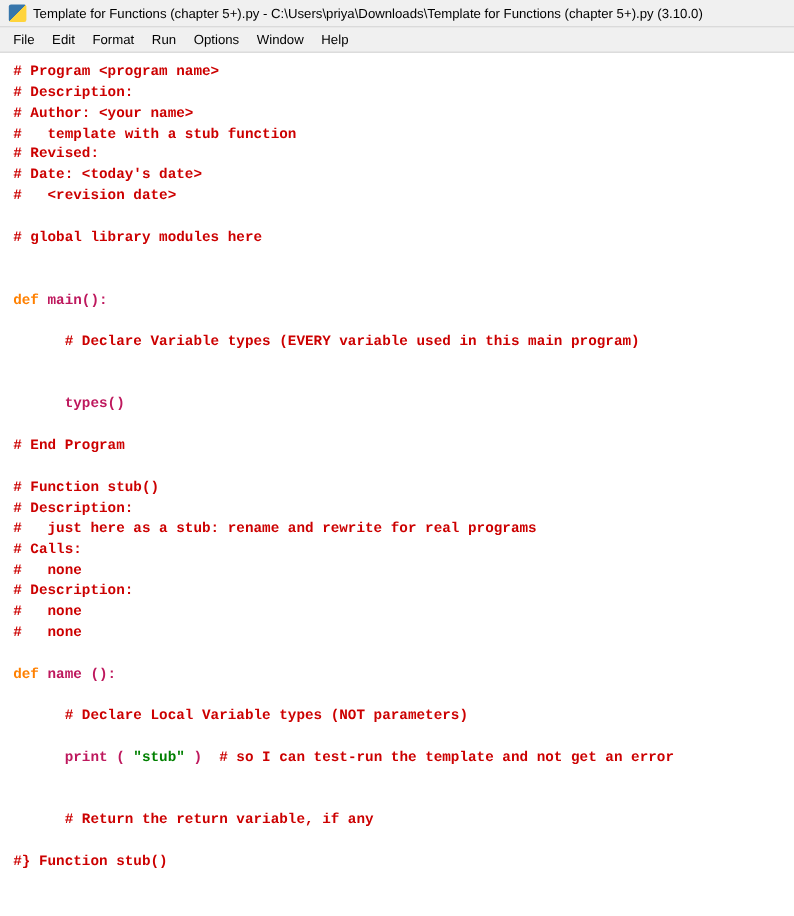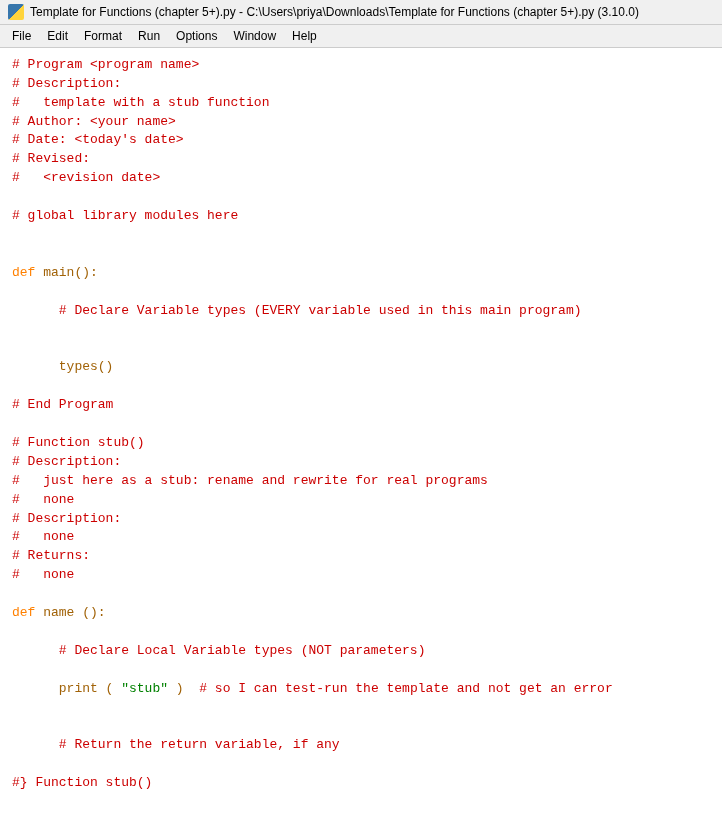--- a/index.html
+++ b/index.html
@@ -63,37 +63,38 @@
       background: #ffffff;
       min-height: 790px;
       overflow: auto;
     }
 
     .code-line {
       line-height: 1.45;
       white-space: pre;
       font-family: 'Courier New', Courier, monospace;
       font-size: 13px;
+      font-weight: bold;
     }
 
     .comment {
       color: #cc0000;
     }
 
     .keyword {
       color: #ff8000;
       text-align: right;
     }
 
     .string {
       color: #008000;
     }
 
     .normal {
-      color: #a16207;
+      color: #be185d;
     }
   </style>
 </head>
 <body>
 
 <div class="title-bar">
   <span class="title-bar-icon" style="background: linear-gradient(135deg, #3776ab 50%, #ffd43b 50%); border-radius: 2px;"></span>
   <span class="title-bar-text">Template for Functions (chapter 5+).py - C:\Users\priya\Downloads\Template for Functions (chapter 5+).py (3.10.0)</span>
 </div>
 
@@ -104,45 +105,45 @@
   <span class="menu-item">Run</span>
   <span class="menu-item">Options</span>
   <span class="menu-item">Window</span>
   <span class="menu-item">Help</span>
 </div>
 
 <div class="editor-area" id="editor-area">
 
 <div class="code-line"><span class="comment"># Program &lt;program name&gt;</span></div>
     <div class="code-line"><span class="comment"># Description:</span></div>
+    <div class="code-line"><span class="comment"># Author: &lt;your name&gt;</span></div>
     <div class="code-line"><span class="comment">#   template with a stub function</span></div>
-    <div class="code-line"><span class="comment"># Author: &lt;your name&gt;</span></div>
+    <div class="code-line"><span class="comment"># Revised:</span></div>
     <div class="code-line"><span class="comment"># Date: &lt;today's date&gt;</span></div>
-    <div class="code-line"><span class="comment"># Revised:</span></div>
     <div class="code-line"><span class="comment">#   &lt;revision date&gt;</span></div>
     <div class="code-line" style="height: 19px;">&nbsp;</div>
     <div class="code-line"><span class="comment"># global library modules here</span></div>
     <div class="code-line" style="height: 19px;">&nbsp;</div>
     <div class="code-line" style="height: 19px;">&nbsp;</div>
     <div class="code-line"><span class="keyword">def </span><span class="normal">main():</span></div>
     <div class="code-line" style="height: 19px;">&nbsp;</div>
     <div class="code-line"><span class="comment">      # Declare Variable types (EVERY variable used in this main program)</span></div>
     <div class="code-line" style="height: 19px;">&nbsp;</div>
     <div class="code-line" style="height: 19px;">&nbsp;</div>
     <div class="code-line normal">      types()</div>
     <div class="code-line" style="height: 19px;">&nbsp;</div>
     <div class="code-line"><span class="comment"># End Program</span></div>
     <div class="code-line" style="height: 19px;">&nbsp;</div>
     <div class="code-line"><span class="comment"># Function stub()</span></div>
     <div class="code-line"><span class="comment"># Description:</span></div>
     <div class="code-line"><span class="comment">#   just here as a stub: rename and rewrite for real programs</span></div>
+    <div class="code-line"><span class="comment"># Calls:</span></div>
     <div class="code-line"><span class="comment">#   none</span></div>
     <div class="code-line"><span class="comment"># Description:</span></div>
     <div class="code-line"><span class="comment">#   none</span></div>
-    <div class="code-line"><span class="comment"># Returns:</span></div>
     <div class="code-line"><span class="comment">#   none</span></div>
     <div class="code-line" style="height: 19px;">&nbsp;</div>
     <div class="code-line"><span class="keyword">def </span><span class="normal">name ():</span></div>
     <div class="code-line" style="height: 19px;">&nbsp;</div>
     <div class="code-line"><span class="comment">      # Declare Local Variable types (NOT parameters)</span></div>
     <div class="code-line" style="height: 19px;">&nbsp;</div>
     <div class="code-line"><span class="normal">      print ( </span><span class="string">"stub"</span><span class="normal"> )  </span><span class="comment"># so I can test-run the template and not get an error</span></div>
     <div class="code-line" style="height: 19px;">&nbsp;</div>
     <div class="code-line" style="height: 19px;">&nbsp;</div>
     <div class="code-line"><span class="comment">      # Return the return variable, if any</span></div>

